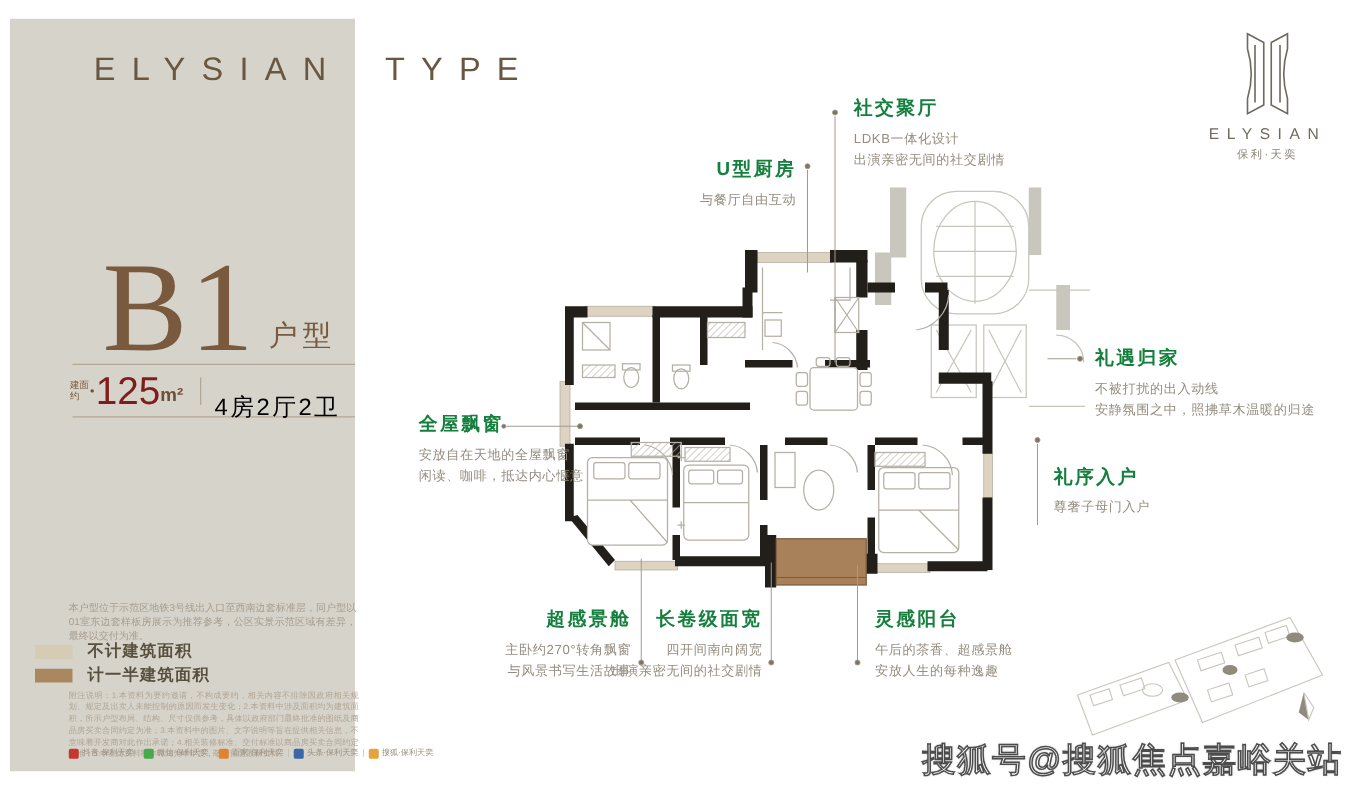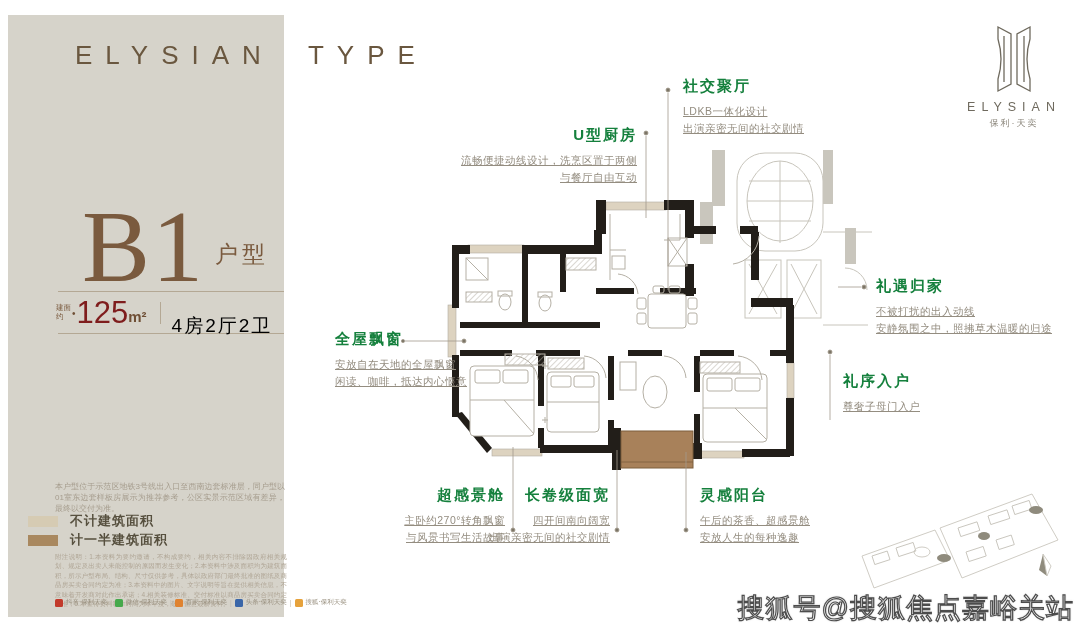--- a/index.html
+++ b/index.html
@@ -19,21 +19,21 @@
   }
   
   .plan-code-row{
     position:absolute;left:82px;top:200px;z-index:4;display:flex;align-items:flex-end;
   }
   .plan-code{
     font-family:"Liberation Serif","DejaVu Serif",serif;
     font-size:102px;line-height:0.92;color:#7a5a3e;letter-spacing:2px;
   }
   .plan-code-suffix{
-    font-size:23px;color:#7a5a3e;margin-left:10px;margin-bottom:24px;letter-spacing:4px;font-weight:500;
+    font-size:23px;color:#7a5a3e;margin-left:10px;margin-bottom:10px;letter-spacing:4px;font-weight:500;
   }
   .rule{position:absolute;left:58px;width:226px;height:1px;background:#b4a894;z-index:4;}
   .rule.r1{top:291px;} .rule.r2{top:333px;}
   .area-row{
     position:absolute;left:56px;top:295px;height:36px;z-index:4;
     display:flex;align-items:center;
   }
   .area-prefix{display:flex;flex-direction:column;font-size:7.5px;color:#7a5a3e;line-height:1.15;margin-right:1px;}
   .area-dot{font-size:10px;color:#6f4f35;margin-right:1px;}
   .area-num{font-size:31px;font-weight:normal;color:#7f1d1d;letter-spacing:0;}
@@ -55,21 +55,21 @@
   }
   .social-row{
     position:absolute;left:55px;top:598px;width:232px;z-index:4;
     display:flex;align-items:center;gap:3px;font-size:6.5px;color:#99907f;white-space:nowrap;
   }
   .social-icon{width:8px;height:8px;border-radius:1.5px;display:inline-block;flex:none;}
   .social-sep{color:#c0b8a9;}
   
   .anno{position:absolute;z-index:2;}
   .anno .t{font-size:15px;font-weight:bold;color:#15803d;letter-spacing:2px;}
-  .anno .b{margin-top:7px;font-size:10.5px;line-height:1.6;color:#948d80;letter-spacing:0.5px;text-decoration:underline;}
+  .anno .b{margin-top:7px;font-size:10.5px;line-height:1.6;color:#948d80;letter-spacing:0.5px;}
   .anno.right{text-align:right;}
   
   .logo{position:absolute;left:955px;top:24px;width:118px;text-align:center;z-index:2;}
   .logo .mark{display:block;margin:0 auto;}
   .logo .en{font-size:12.5px;letter-spacing:6px;color:#6f6a5e;margin-top:6px;}
   .logo .cn{font-size:9px;letter-spacing:2px;color:#8a857a;margin-top:3px;}
   
   .watermark{
     position:absolute;right:6px;bottom:4px;z-index:5;
     font-size:27px;font-weight:normal;letter-spacing:1px;color:#ffffff;
@@ -311,21 +311,20 @@
   <div class="t">社交聚厅</div>
   <div class="b">
     <div>LDKB一体化设计</div>
     <div>出演亲密无间的社交剧情</div>
   </div>
 </div>
 
 <div class="anno right" style="right:443px;top:126px;">
   <div class="t">U型厨房</div>
   <div class="b">
-    <div>流畅便捷动线设计，洗烹区置于两侧</div>
     <div>与餐厅自由互动</div>
   </div>
 </div>
 
 <div class="anno" style="left:335px;top:330px;">
   <div class="t">全屋飘窗</div>
   <div class="b">
     <div>安放自在天地的全屋飘窗</div>
     <div>闲读、咖啡，抵达内心惬意</div>
   </div>

